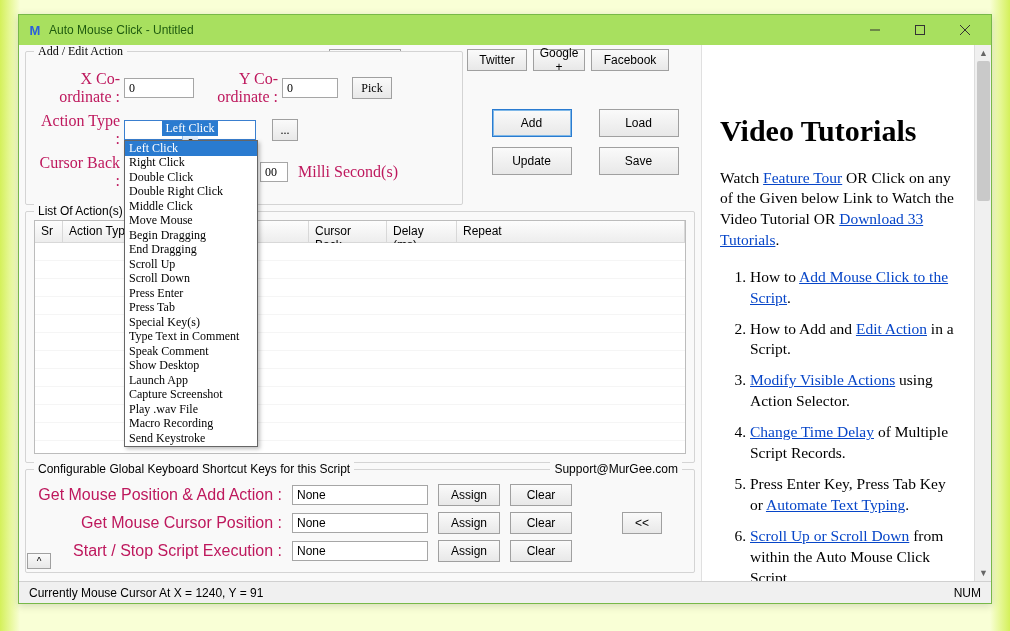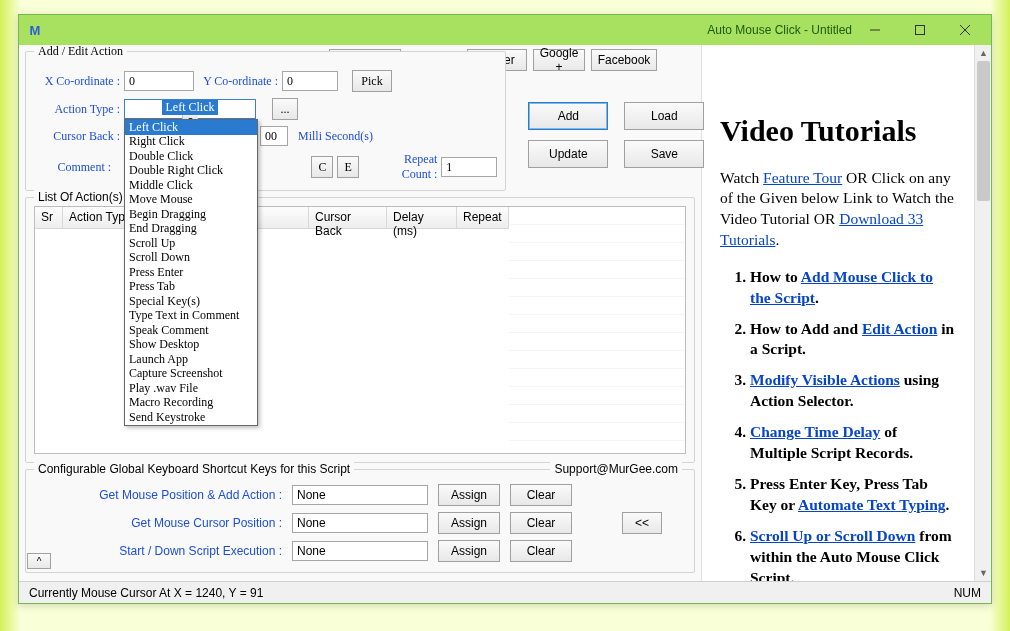--- a/index.html
+++ b/index.html
@@ -32,21 +32,21 @@
     align-items: center;
     padding: 0 4px 0 8px;
     color: #1f5b0f;
     font-size: 12px;
   }
   .titlebar .icon {
     width: 16px; height: 16px; margin-right: 6px;
     font-weight: bold; color: #2a5fdb; font-size: 13px;
     display:flex;align-items:center;justify-content:center;
   }
-  .titlebar .title { flex: 1; text-align: right; }
+  .titlebar .title { flex: 1; }
   .winbtn {
     width: 45px; height: 28px; display: flex;
     align-items: center; justify-content: center;
     color: #333; font-size: 14px;
   }
   .winbtn svg { pointer-events:none; }
   .client {
     flex: 1;
     display: flex;
     background: #f9f9f9;
@@ -68,21 +68,21 @@
   .right-inner {
     flex: 1; overflow: hidden; padding: 12px 18px 0 18px;
     font-family: "Times New Roman", serif;
     font-size: 15.5px; color: #000;
     line-height: 1.35;
     margin-top: 46px;
   }
   .right-inner h1 { font-size: 30px; margin: 8px 0 16px 0; font-weight: bold; }
   .right-inner a { color: #0645c8; text-decoration: underline; }
   .right-inner ol { padding-left: 30px; margin: 14px 0; }
-  .right-inner li { margin-bottom: 10px; font-weight: bold; }
+  .right-inner li { margin-bottom: 10px; }
   .scrollbar {
     width: 17px; background: #f0f0f0;
     border-left: 1px solid #ddd;
     position: relative;
   }
   .scroll-thumb {
     position: absolute; top: 16px; left: 2px;
     width: 13px; height: 140px;
     background: #c9c9c9;
     border-radius: 2px;
@@ -99,21 +99,21 @@
     margin-bottom: 6px;
     position: relative;
     background: #f9f9f9;
   }
   .fieldset-legend {
     position: absolute; top: -8px; left: 8px;
     background: #f9f9f9; padding: 0 4px;
     font-size: 12px; color: #000;
   }
   .row { display: flex; align-items: center; margin-bottom: 6px; gap: 4px; }
-  .lbl { text-align: right; font-size: 12px; color: #1d4ed8; }
+  .lbl { text-align: right; font-size: 16px; color: #be185d; }
   .input {
     border: 1px solid #a6a6a6; background: #fff;
     height: 20px; padding: 1px 4px; font-size: 12px;
     font-family: inherit;
   }
   .btn {
     height: 22px; border: 1px solid #a0a0a0;
     background: linear-gradient(#fafafa, #e8e8e8);
     font-size: 12px; padding: 0 6px;
     display:inline-flex; align-items:center; justify-content:center;
@@ -180,27 +180,27 @@
   .topbuttons {
     display:flex; gap:6px; position:absolute; top:4px; left:310px;
   }
   .addedit { flex:1;font-family:Liberation Serif, serif; }
   .addload {
     width: 220px;
     display:flex; flex-direction:column;
     justify-content:center; gap:10px;
     padding: 4px 10px 4px 10px;
   }
-  .addload-row { display:flex; gap:16px; justify-content:center; }
+  .addload-row { display:flex; gap:27px; justify-content:center; }
   .table-wrap {
     flex:1; display:flex; gap:8px;
   }
   .table {
     flex:1; border:1px solid #bcbcbc; background:#fff;
-    display:flex; flex-direction:row;
+    display:flex; flex-direction:column;
   }
   .thead { display:flex; height:22px; border-bottom:1px solid #d8d8d8; }
   .th {
     border-right:1px solid #d8d8d8;
     font-size:12px; padding:3px 6px;
     background: linear-gradient(#fdfdfd,#ededed);
   }
   .tbody {
     flex:1;
     background: repeating-linear-gradient(
@@ -257,21 +257,21 @@
   </div>
 
   <div class="client">
     <div class="left">
 
       <div class="topbuttons">
         <button class="btn" style="width:72px">Tutorial</button>
         <div style="width:54px"></div>
         <button class="btn" style="width:60px">Twitter</button>
         <button class="btn" style="width:52px">Google +</button>
-        <button class="btn" style="width:66px">Facebook</button>
+        <button class="btn" style="width:78px">Facebook</button>
       </div>
 
       <div class="toprow-wrap">
         <div class="fieldset addedit" style="padding-top:18px">
           <div class="fieldset-legend">Add / Edit Action</div>
 
           <div class="row">
             <span class="lbl" style="width:86px">X Co-ordinate :</span>
             <input class="input" style="width: 70px;" value="0">
             <span class="lbl" style="width:80px">Y Co-ordinate :</span>
@@ -311,29 +311,20 @@
             <button class="btn" style="width:26px;margin-left:12px">...</button>
           </div>
 
           <div class="row">
             <span class="lbl" style="width:86px">Cursor Back :</span>
             <span style="width:132px"></span>
             <input class="input" style="width: 28px;" value="00">
             <span class="lbl" style="margin-left:6px">Milli Second(s)</span>
           </div>
 
-          <div class="row" style="margin-bottom:0">
-            <span class="lbl" style="width:86px">Comment :</span>
-            <span style="width:132px"></span>
-            <span style="width:78px"></span>
-            <button class="btn" style="width:22px">C</button>
-            <button class="btn" style="width:22px">E</button>
-            <span class="lbl" style="margin-left:10px">Repeat Count :</span>
-            <input class="input" style="width: 56px;" value="1">
-          </div>
         </div>
 
         <div class="addload" style="margin-top:22px">
           <div class="addload-row">
             <button class="bigbtn primary">Add</button>
             <button class="bigbtn">Load</button>
           </div>
           <div class="addload-row">
             <button class="bigbtn">Update</button>
             <button class="bigbtn">Save</button>
@@ -368,21 +359,21 @@
           <button class="btn" style="width:62px">Clear</button>
         </div>
         <div class="shortcuts-row">
           <span class="lbl" style="width:248px">Get Mouse Cursor Position :</span>
           <input class="input" style="width: 136px;" value="None">
           <button class="btn" style="width:62px">Assign</button>
           <button class="btn" style="width:62px">Clear</button>
           <button class="btn" style="width:40px;margin-left:40px">&lt;&lt;</button>
         </div>
         <div class="shortcuts-row" style="margin-bottom:0">
-          <span class="lbl" style="width:248px">Start / Down Script Execution :</span>
+          <span class="lbl" style="width:248px">Start / Stop Script Execution :</span>
           <input class="input" style="width: 136px;" value="None">
           <button class="btn" style="width:62px">Assign</button>
           <button class="btn" style="width:62px">Clear</button>
         </div>
       </div>
 
       <button class="collapse-btn">^</button>
     </div>
 
     <div class="right">

